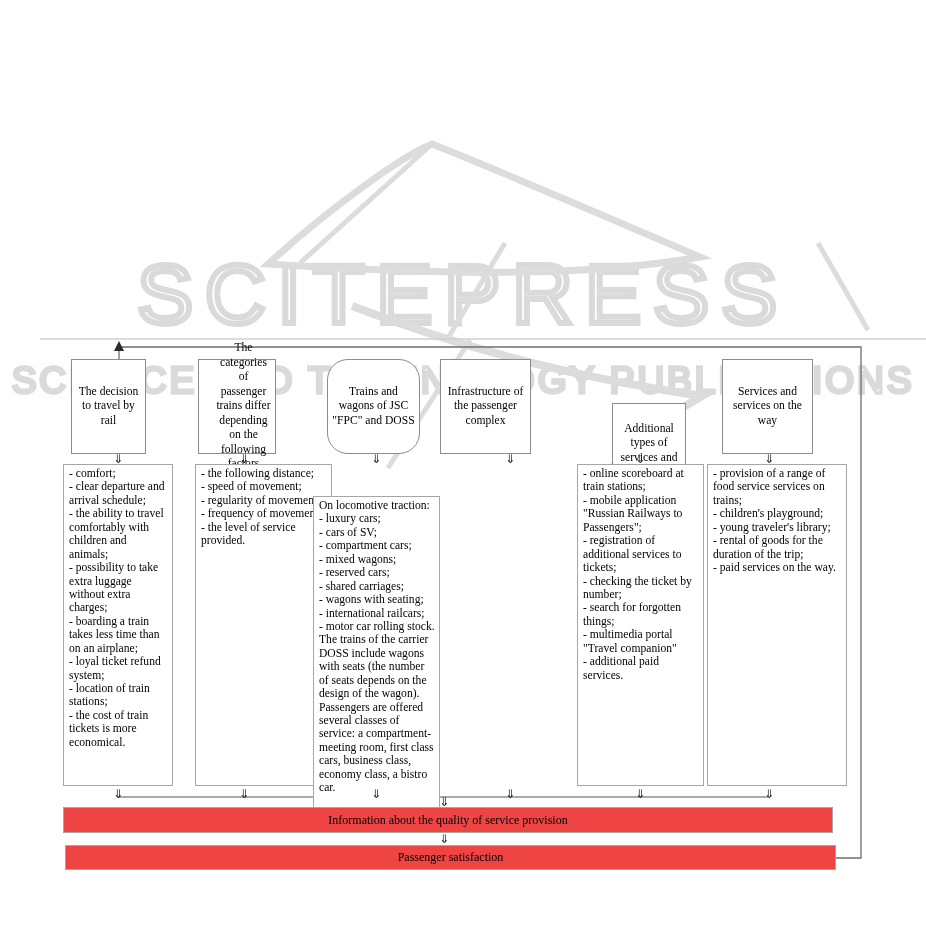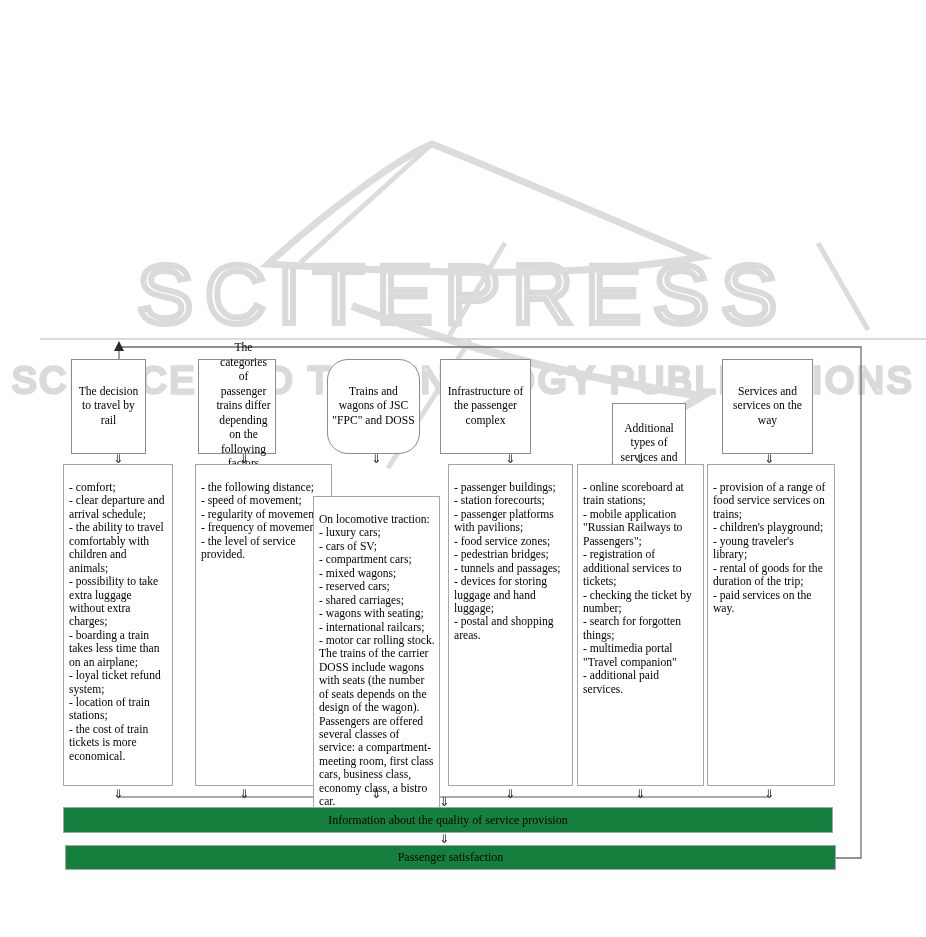--- a/index.html
+++ b/index.html
@@ -15,23 +15,23 @@
   .wm-brand{top:252px;left:0;width:926px;text-align:center;font-size:84px;
             letter-spacing:12px;line-height:1;}
   .wm-tagline{top:362px;left:0;width:926px;text-align:center;font-size:37px;
               letter-spacing:3px;line-height:1;}
   svg.decor{position:absolute;left:0;top:0;z-index:1;}
   
   .hbox{position:absolute;top:359px;height:95px;border:1px solid #8c8c8c;background:#fff;
         display:flex;align-items:center;justify-content:center;text-align:center;
         font-size:11.6px;line-height:1.25;padding:2px 4px;box-sizing:border-box;z-index:2;}
   .cbox{position:absolute;top:464px;height:322px;border:1px solid #a6a6a6;background:#fff;
-        font-size:11.6px;line-height:1.16;padding:16px 4px 3px 5px;box-sizing:border-box;
+        font-size:11.6px;line-height:1.16;padding:2px 4px 3px 5px;box-sizing:border-box;
         white-space:pre-line;z-index:2;overflow:hidden;}
-  .bar{position:absolute;border:1px solid #a6a6a6;background:#15803d;display:flex;
+  .bar{position:absolute;border:1px solid #a6a6a6;background:#ef4444;display:flex;
        align-items:center;justify-content:center;font-size:12px;z-index:2;box-sizing:border-box;}
   .bar-info{left:63px;top:807px;width:770px;height:26px;}
   .bar-sat{left:65px;top:845px;width:771px;height:25px;}
   .arr{position:absolute;z-index:3;font-family:"DejaVu Sans",sans-serif;font-size:12px;
        color:#1c1c1c;transform:translate(-50%,-50%);line-height:1;}
 </style>
 </head>
 <body>
 
 <div class="canvas">
@@ -91,36 +91,28 @@
 - luxury cars;
 - cars of SV;
 - compartment cars;
 - mixed wagons;
 - reserved cars;
 - shared carriages;
 - wagons with seating;
 - international railcars;
 - motor car rolling stock.
 The trains of the carrier DOSS include wagons with seats (the number of seats depends on the design of the wagon). Passengers are offered several classes of service: a compartment-meeting room, first class cars, business class, economy class, a bistro car.</div>
-  <div class="cbox" style="left:448px;width:125px;">- passenger buildings;
-- station forecourts;
-- passenger platforms with pavilions;
-- food service zones;
-- pedestrian bridges;
-- tunnels and passages;
-- devices for storing luggage and hand luggage;
-- postal and shopping areas.</div>
   <div class="cbox" style="left:577px;width:127px;">- online scoreboard at train stations;
 - mobile application "Russian Railways to Passengers";
 - registration of additional services to tickets;
 - checking the ticket by number;
 - search for forgotten things;
 - multimedia portal "Travel companion"
 - additional paid services.</div>
-  <div class="cbox" style="left:707px;width:128px;">- provision of a range of food service services on trains;
+  <div class="cbox" style="left:707px;width:140px;">- provision of a range of food service services on trains;
 - children's playground;
 - young traveler's library;
 - rental of goods for the duration of the trip;
 - paid services on the way.</div>
 
   <span class="arr" style="left:118px;top:794px;">⇓</span>
   <span class="arr" style="left:244px;top:794px;">⇓</span>
   <span class="arr" style="left:376px;top:794px;">⇓</span>
   <span class="arr" style="left:510px;top:794px;">⇓</span>
   <span class="arr" style="left:640px;top:794px;">⇓</span>

